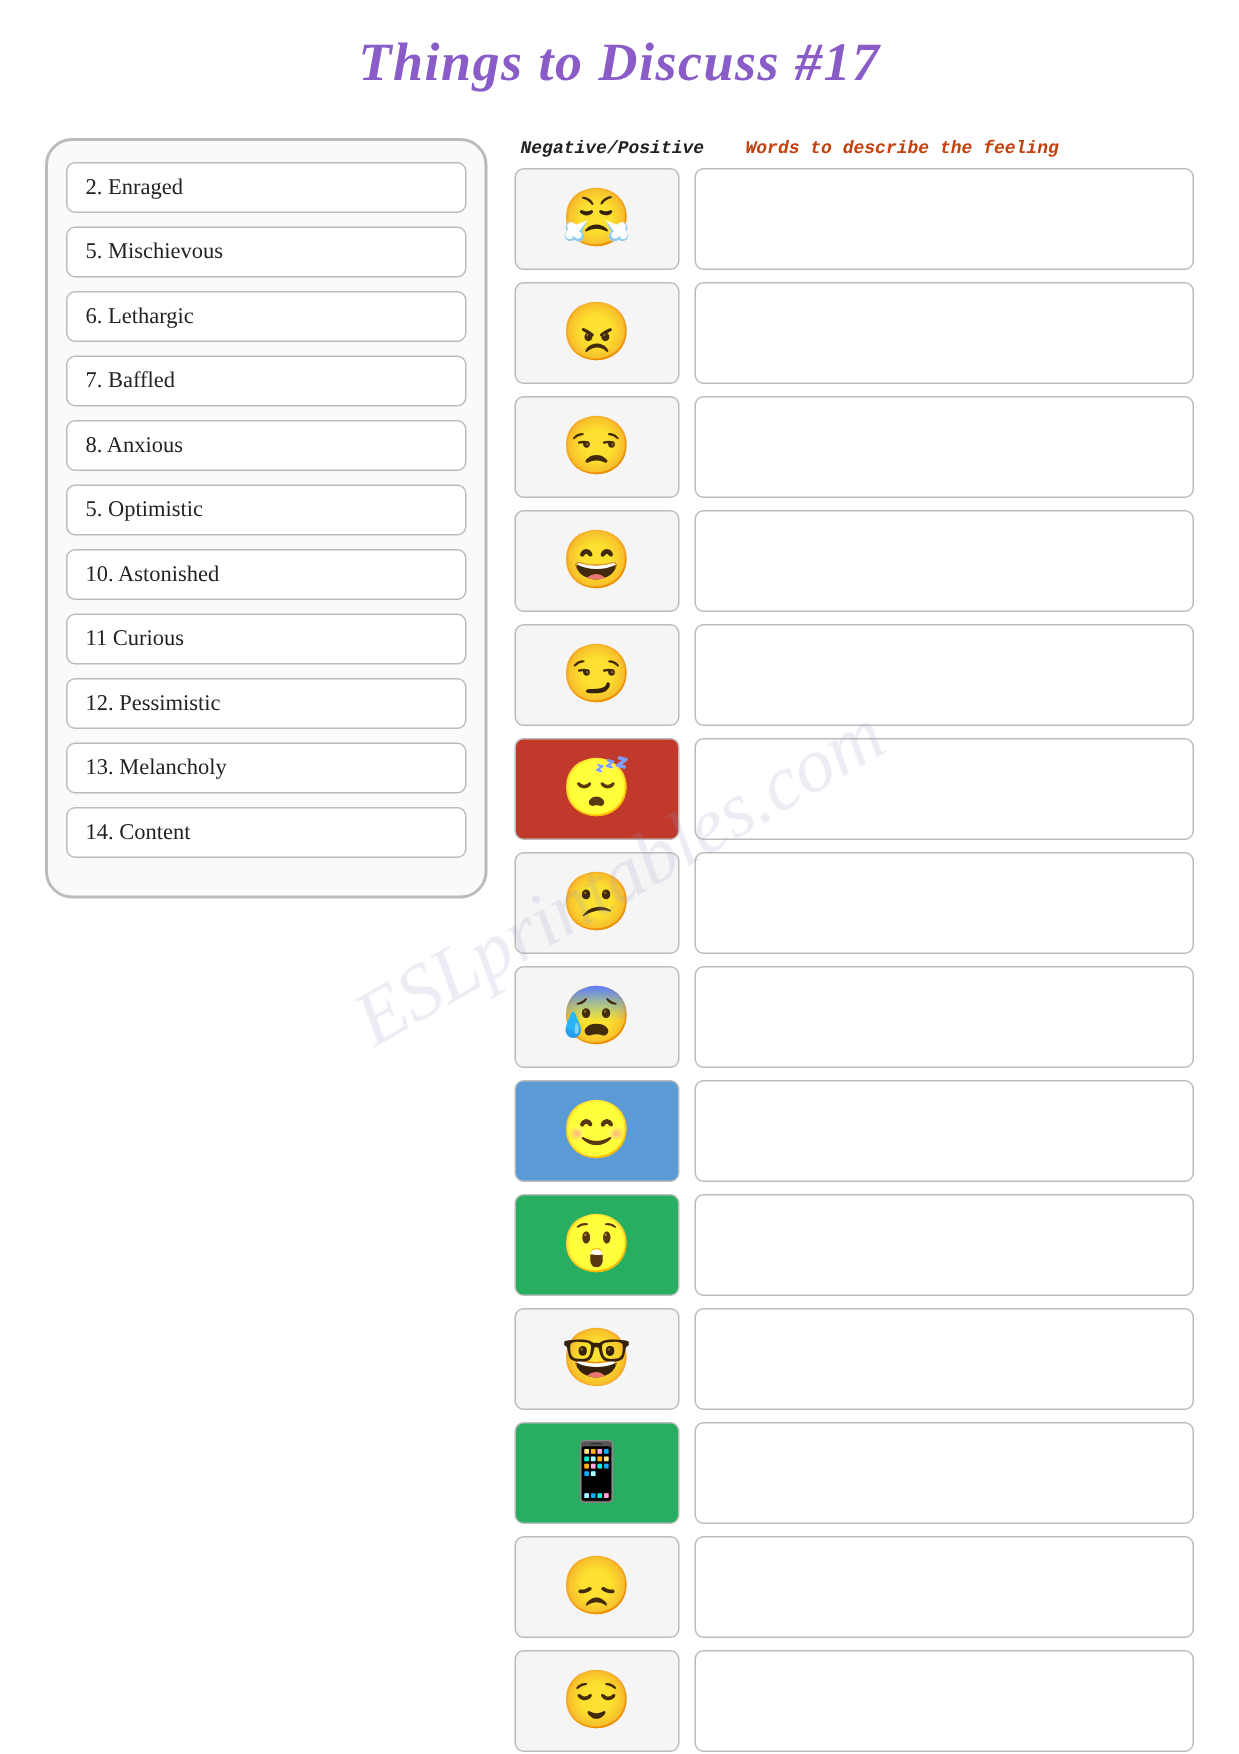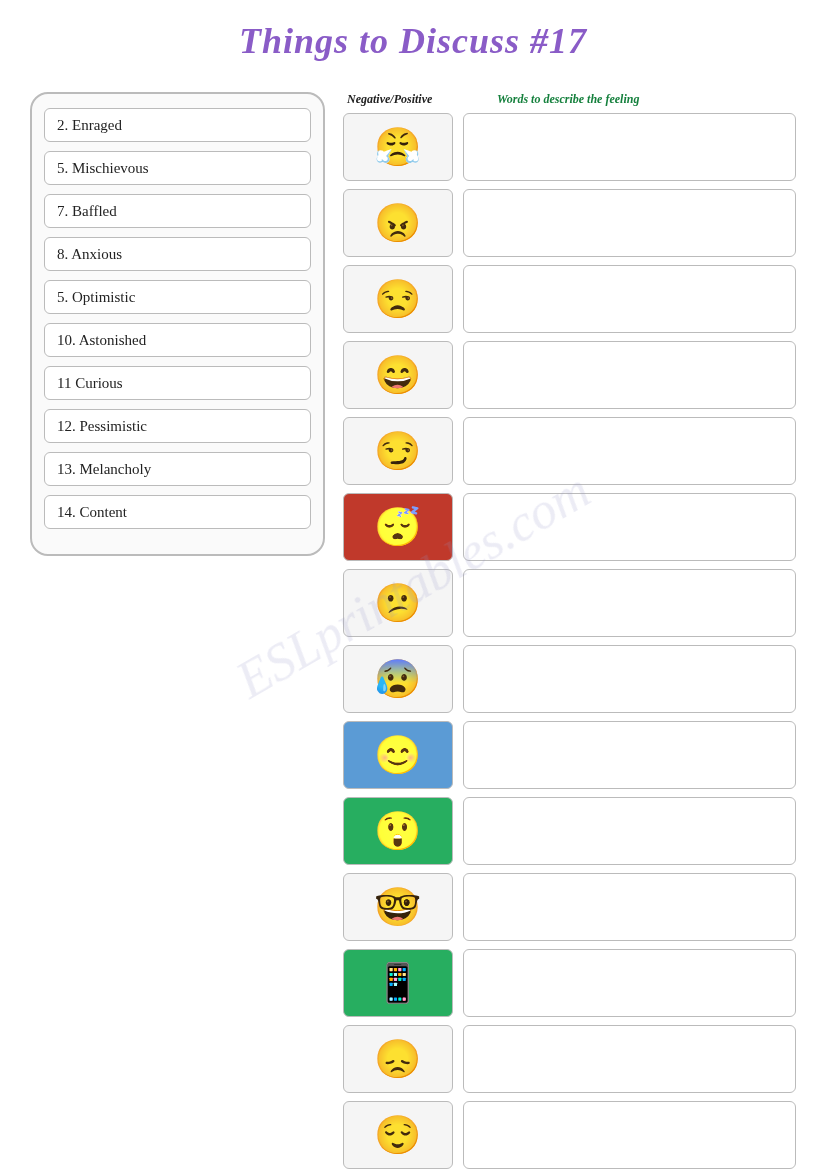--- a/index.html
+++ b/index.html
@@ -52,33 +52,34 @@
       flex: 1;
       display: flex;
       flex-direction: column;
       gap: 0;
     }
     .right-header {
       display: flex;
       align-items: center;
       margin-bottom: 6px;
       padding-left: 4px;
+      font-family: Liberation Mono, monospace;
     }
     .header-neg-pos {
       width: 120px;
       font-size: 12px;
       font-style: italic;
       color: #222;
       font-weight: bold;
     }
     .header-words {
       flex: 1;
       font-size: 12px;
       font-style: italic;
-      color: #15803d;
+      color: #c2410c;
       font-weight: bold;
       padding-left: 30px;
     }
     .right-row {
       display: flex;
       align-items: center;
       gap: 10px;
       margin-bottom: 8px;
     }
     .img-box {
@@ -134,20 +135,21 @@
 <div class="watermark">ESLprintables.com</div>
 
 <h1 class="page-title">Things to Discuss #17</h1>
 
 <div class="main-layout">
 
   <div class="left-col">
 
       <div class="word-item">2. Enraged</div>
       <div class="word-item">5. Mischievous</div>
+      <div class="word-item">6. Lethargic</div>
       <div class="word-item">7. Baffled</div>
       <div class="word-item">8. Anxious</div>
       <div class="word-item">5. Optimistic</div>
       <div class="word-item">10. Astonished</div>
       <div class="word-item">11 Curious</div>
       <div class="word-item">12. Pessimistic</div>
       <div class="word-item">13. Melancholy</div>
       <div class="word-item">14. Content</div>
     </div>
 

